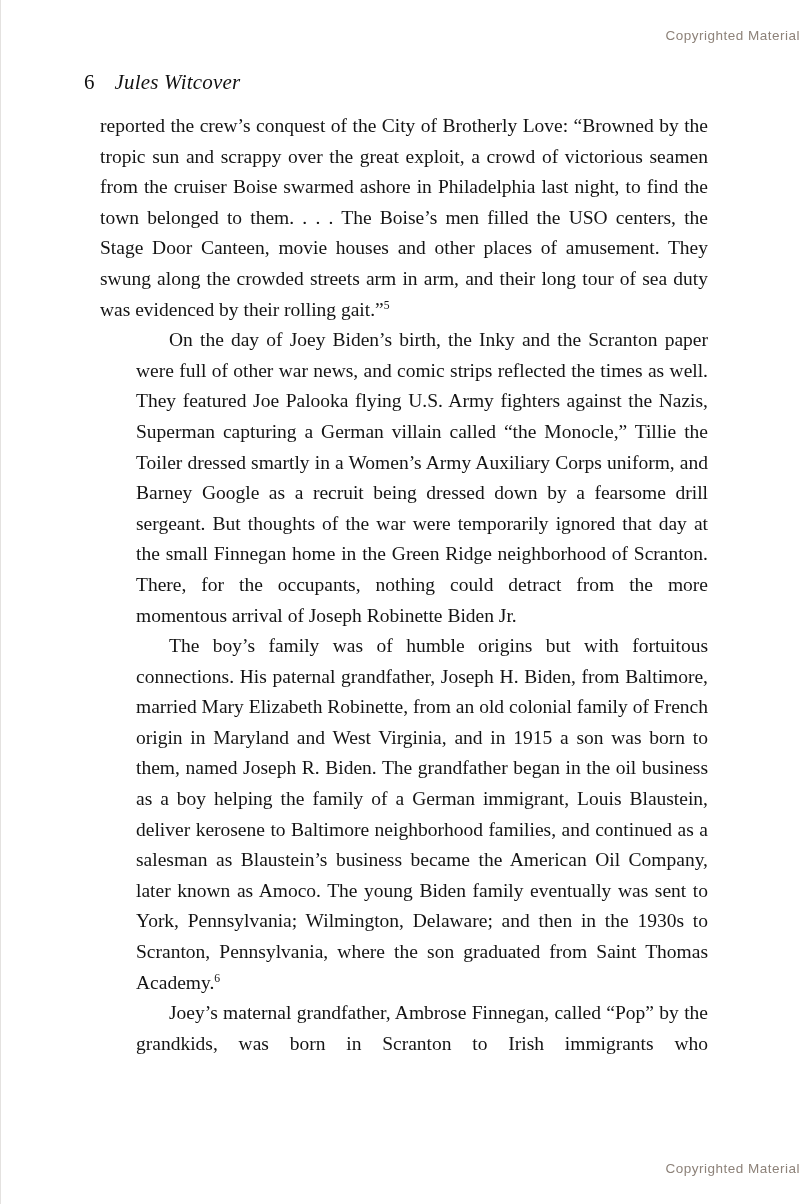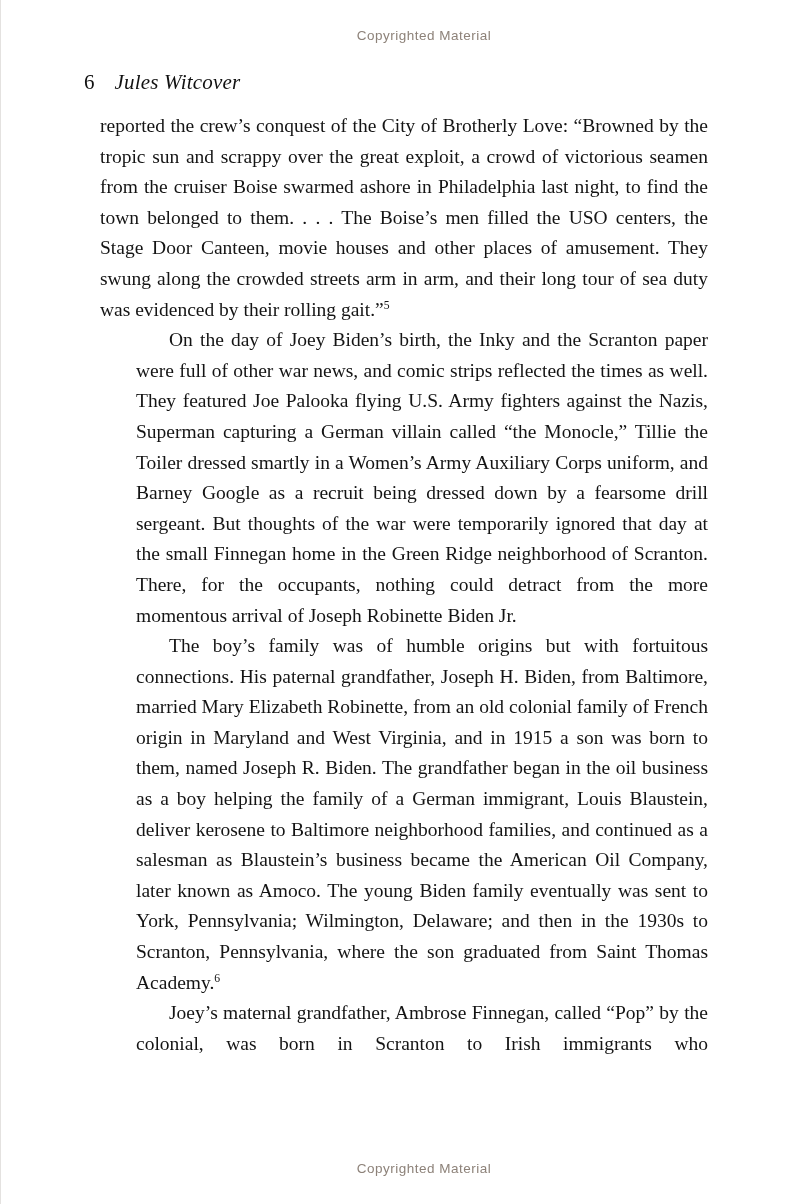--- a/index.html
+++ b/index.html
@@ -15,21 +15,21 @@
     box-sizing: border-box;
     border-left: 1px solid #e4e2e0;
     font-family: "Liberation Serif", serif;
     color: #161616;
     overflow: hidden;
   }
   .copyright {
     position: absolute;
     left: 0;
     right: 0;
-    text-align: center;
+    text-align: right;
     font-family: "Liberation Sans", sans-serif;
     font-size: 13.5px;
     letter-spacing: 0.5px;
     color: #8d8279;
     margin-left: 47px;
   }
   .copyright.top { top: 28px; }
   .copyright.bottom { top: 1161px; }
 
   .running-head {
@@ -87,18 +87,18 @@
     <span class="pagenum">6</span><span class="author">Jules Witcover</span>
   </div>
 
   <div class="body-text">
     <p class="para"><span>reported the crew’s conquest of the City of Brotherly Love: “Browned by the tropic sun and scrappy over the great exploit, a crowd of victorious seamen from the cruiser Boise swarmed ashore in Philadelphia last night, to find the town belonged to them. . . . The Boise’s men filled the USO centers, the Stage Door Canteen, movie houses and other places of amusement. They swung along the crowded streets arm in arm, and their long tour of sea duty was evidenced by their rolling gait.”</span><sup class="footnote">5</sup></p>
 
     <p class="para indent"><span>On the day of Joey Biden’s birth, the Inky and the Scranton paper were full of other war news, and comic strips reflected the times as well. They featured Joe Palooka flying U.S. Army fighters against the Nazis, Superman capturing a German villain called “the Monocle,” Tillie the Toiler dressed smartly in a Women’s Army Auxiliary Corps uniform, and Barney Google as a recruit being dressed down by a fearsome drill sergeant. But thoughts of the war were temporarily ignored that day at the small Finnegan home in the Green Ridge neighborhood of Scranton. There, for the occupants, nothing could detract from the more momentous arrival of Joseph Robinette Biden Jr.</span><sup class="footnote"></sup></p>
 
     <p class="para indent"><span>The boy’s family was of humble origins but with fortuitous connections. His paternal grandfather, Joseph H. Biden, from Baltimore, married Mary Elizabeth Robinette, from an old colonial family of French origin in Maryland and West Virginia, and in 1915 a son was born to them, named Joseph R. Biden. The grandfather began in the oil business as a boy helping the family of a German immigrant, Louis Blaustein, deliver kerosene to Baltimore neighborhood families, and continued as a salesman as Blaustein’s business became the American Oil Company, later known as Amoco. The young Biden family eventually was sent to York, Pennsylvania; Wilmington, Delaware; and then in the 1930s to Scranton, Pennsylvania, where the son graduated from Saint Thomas Academy.</span><sup class="footnote">6</sup></p>
 
-    <p class="para indent continued"><span>Joey’s maternal grandfather, Ambrose Finnegan, called “Pop” by the colonial, was born in Scranton to Irish immigrants who</span><sup class="footnote"></sup></p>
+    <p class="para indent continued"><span>Joey’s maternal grandfather, Ambrose Finnegan, called “Pop” by the grandkids, was born in Scranton to Irish immigrants who</span><sup class="footnote"></sup></p>
   </div>
 
   <div class="copyright bottom">Copyrighted Material</div>
 
 </div>
 
 </body></html>

